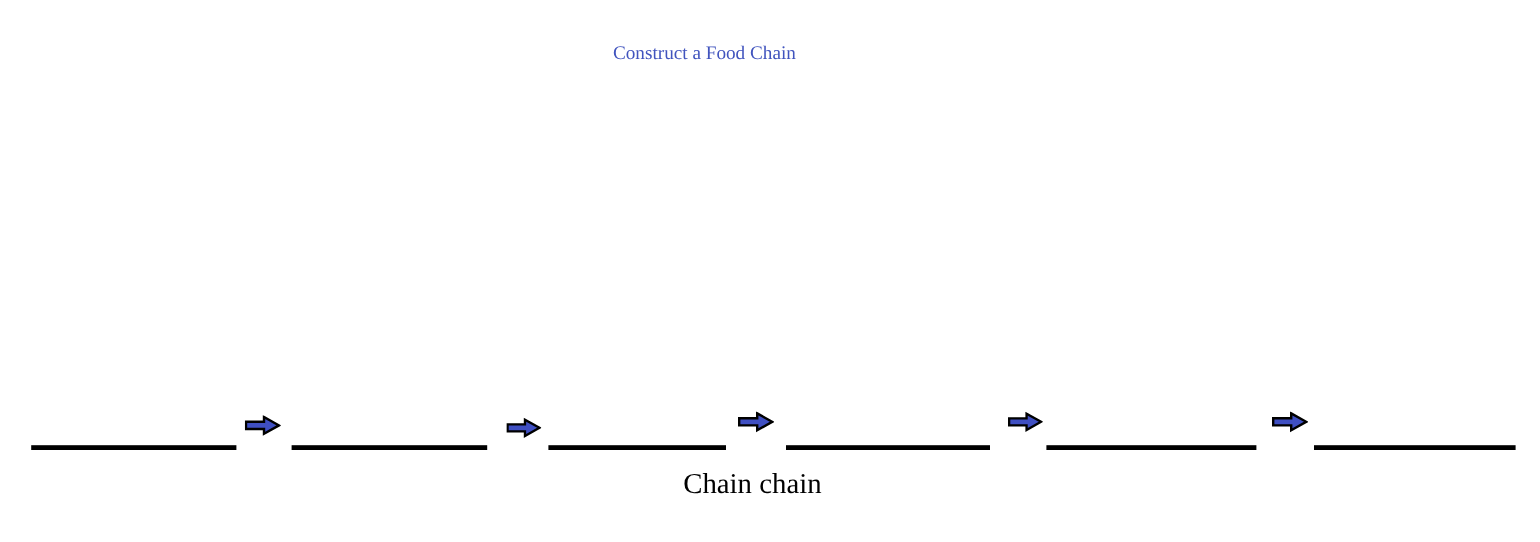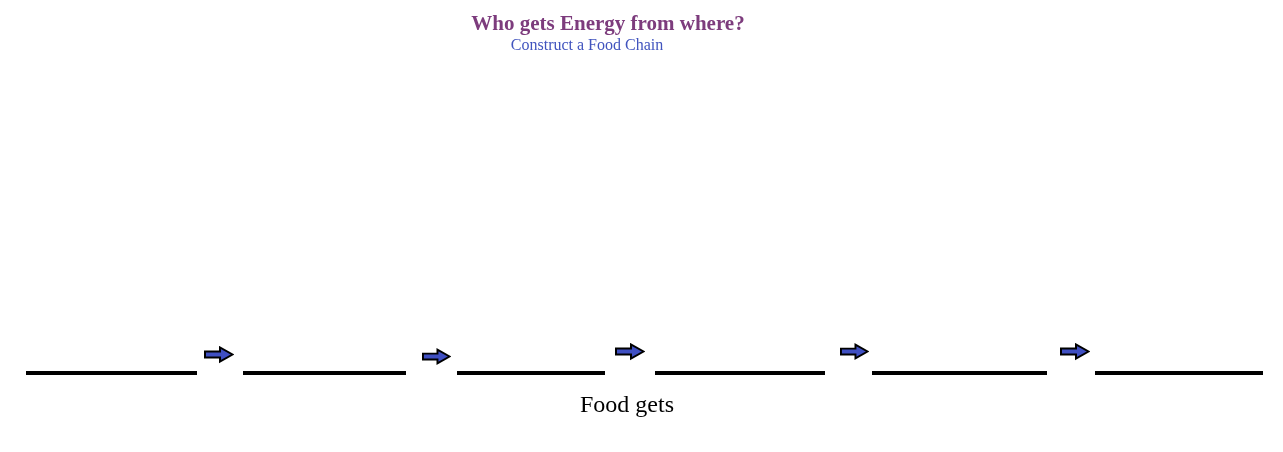--- a/index.html
+++ b/index.html
@@ -66,21 +66,20 @@
     font-size: 24px;
     color: var(--label, #000000);
     white-space: nowrap;
   }
 </style>
 </head>
 <body>
 
 <div class="slide">
 
-  <div class="title">Who gets Energy from where?</div>
   <div class="subtitle">Construct a Food Chain</div>
 
   <div class="chain">
 
     <div class="blank" style="left:26px; width:171px;"></div>
 
     <svg class="arrow" style="left:204px; top:346px;" width="30" height="18" viewBox="0 0 30 18">
       <polygon points="1,5.5 16,5.5 16,1.5 28.5,8.5 16,15.5 16,11.5 1,11.5"></polygon>
     </svg>
 
@@ -105,15 +104,15 @@
     <div class="blank" style="left:872px; width:175px;"></div>
 
     <svg class="arrow" style="left:1060px; top:343px;" width="30" height="18" viewBox="0 0 30 18">
       <polygon points="1,5.5 16,5.5 16,1.5 28.5,8.5 16,15.5 16,11.5 1,11.5"></polygon>
     </svg>
 
     <div class="blank" style="left:1095px; width:168px;"></div>
 
   </div>
 
-  <div class="chain-label">Food gets</div>
+  <div class="chain-label">Chain chain</div>
 
 </div>
 
 </body></html>

